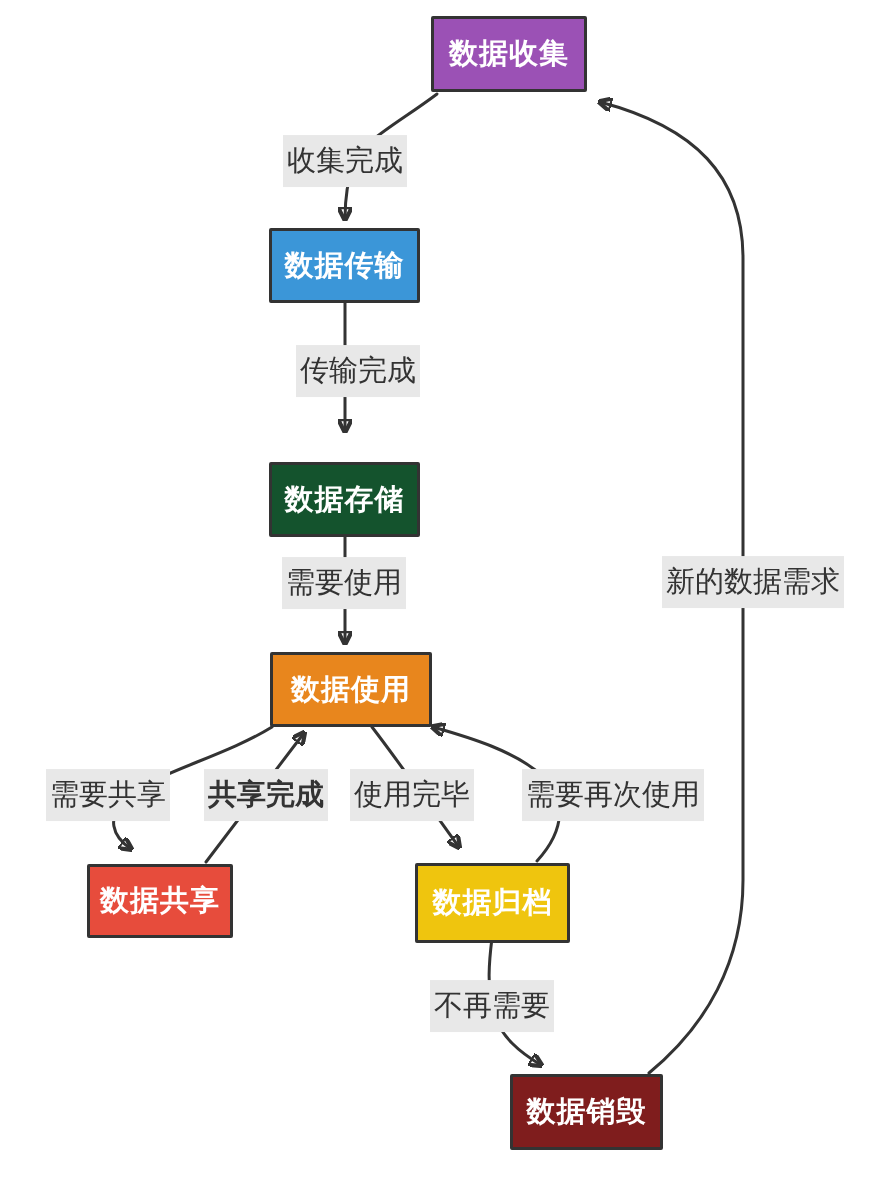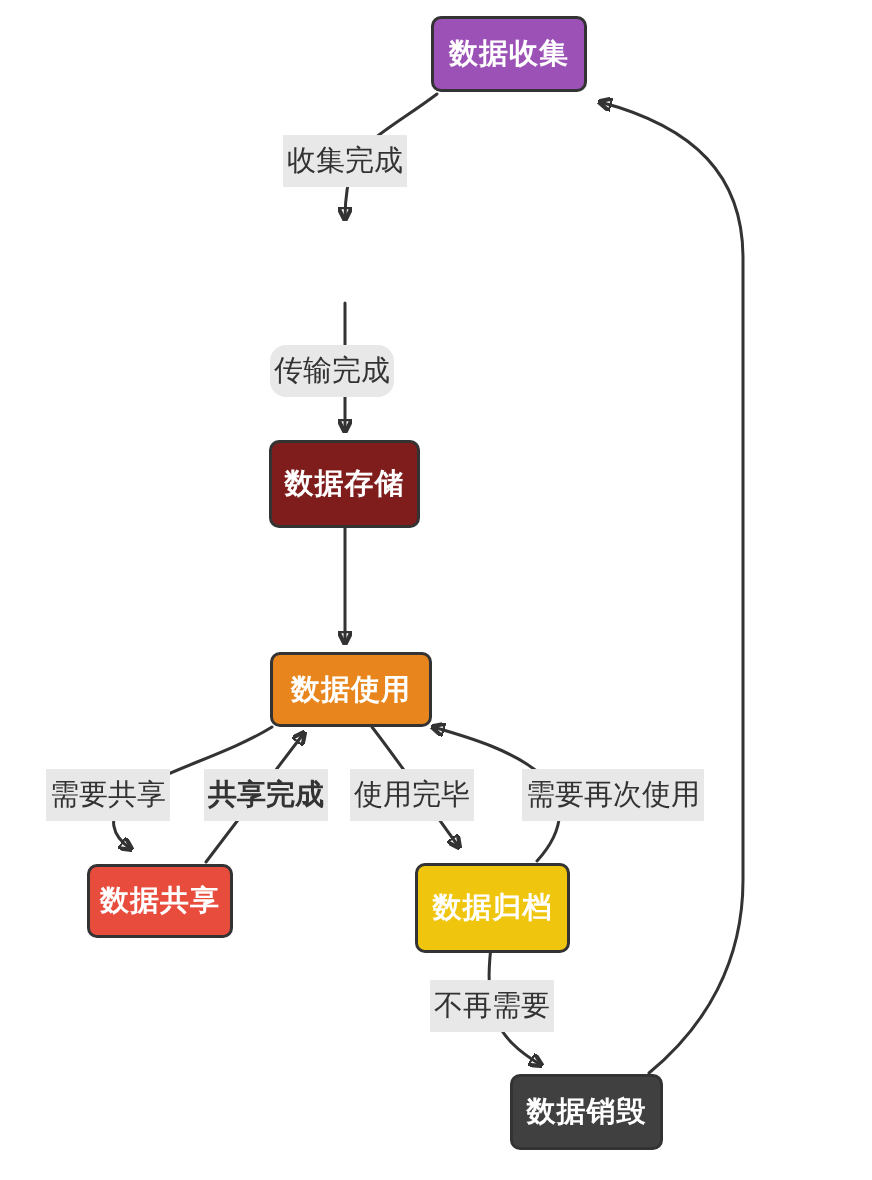--- a/index.html
+++ b/index.html
@@ -9,21 +9,21 @@
     background:#ffffff;
     font-family:"Liberation Sans","DejaVu Sans",sans-serif;
     overflow:hidden;
   }
   .edges-svg{position:absolute;left:0;top:0;width:872px;height:1180px;}
   .edges-svg path{fill:none;stroke:#333333;stroke-width:3;stroke-linecap:round;}
   .node{
     position:absolute;
     box-sizing:border-box;
     border:3px solid #333333;
-    border-radius:10px;
+    border-radius:2px;
     color:#ffffff;
     font-size:29px;
     font-weight:700;
     display:flex;
     align-items:center;
     justify-content:center;
     letter-spacing:1px;
     z-index:2;
   }
   .edge-label{
@@ -57,37 +57,42 @@
     <path d="M 206 862 L 304 733" marker-end="url(#arrow)"></path>
     <path d="M 372 727 C 402 766, 430 807, 459 847" marker-end="url(#arrow)"></path>
     <path d="M 537 861 C 568 827, 563 797, 546 779 C 517 751, 468 737, 433 727" marker-end="url(#arrow)"></path>
     <path d="M 492 938 C 489 962, 487 986, 493 1011 C 500 1037, 521 1053, 541 1065" marker-end="url(#arrow)"></path>
     <path d="M 649 1073 C 706 1026, 743 962, 743 880 L 743 258 C 743 176, 695 127, 600 102" marker-end="url(#arrow)"></path>
   </svg>
 
   <div class="node" style="left: 431px; top: 16px; width: 156px; height: 76px; background: rgb(155, 81, 181);">
     <span>数据收集</span>
   </div>
-  <div class="node" style="left: 269px; top: 440px; width: 151px; height: 88px; background: #7f1d1d;">
+  <div class="node" style="left: 269px; top: 228px; width: 151px; height: 75px; background: rgb(59, 150, 216);">
+    <span>数据传输</span>
+  </div>
+  <div class="node" style="left: 269px; top: 462px; width: 151px; height: 75px; background: #14532d;">
     <span>数据存储</span>
   </div>
   <div class="node" style="left: 270px; top: 652px; width: 162px; height: 75px; background: rgb(232, 134, 29);">
     <span>数据使用</span>
   </div>
   <div class="node" style="left: 87px; top: 864px; width: 146px; height: 74px; background: rgb(231, 76, 60);">
     <span>数据共享</span>
   </div>
-  <div class="node" style="left: 415px; top: 863px; width: 155px; height: 90px; background: rgb(239, 197, 14);">
+  <div class="node" style="left: 415px; top: 863px; width: 155px; height: 80px; background: rgb(239, 197, 14);">
     <span>数据归档</span>
   </div>
-  <div class="node" style="left: 510px; top: 1074px; width: 153px; height: 76px; background: #404040;">
+  <div class="node" style="left: 510px; top: 1074px; width: 153px; height: 76px; background: #7f1d1d;">
     <span>数据销毁</span>
   </div>
 
   <div class="edge-label" style="left:345px;top:161px;">收集完成</div>
-  <div class="edge-label" style="left:332px;top:371px;border-radius:16px;">传输完成</div>
+  <div class="edge-label" style="left:358px;top:371px;">传输完成</div>
+  <div class="edge-label" style="left:344px;top:583px;">需要使用</div>
   <div class="edge-label" style="left:108px;top:795px;">需要共享</div>
   <div class="edge-label" style="left:266px;top:795px;font-weight:bold;">共享完成</div>
   <div class="edge-label" style="left:412px;top:795px;">使用完毕</div>
   <div class="edge-label" style="left:613px;top:795px;">需要再次使用</div>
   <div class="edge-label" style="left:492px;top:1006px;">不再需要</div>
+  <div class="edge-label" style="left:753px;top:582px;">新的数据需求</div>
 
 </div>
 
 </body></html>

